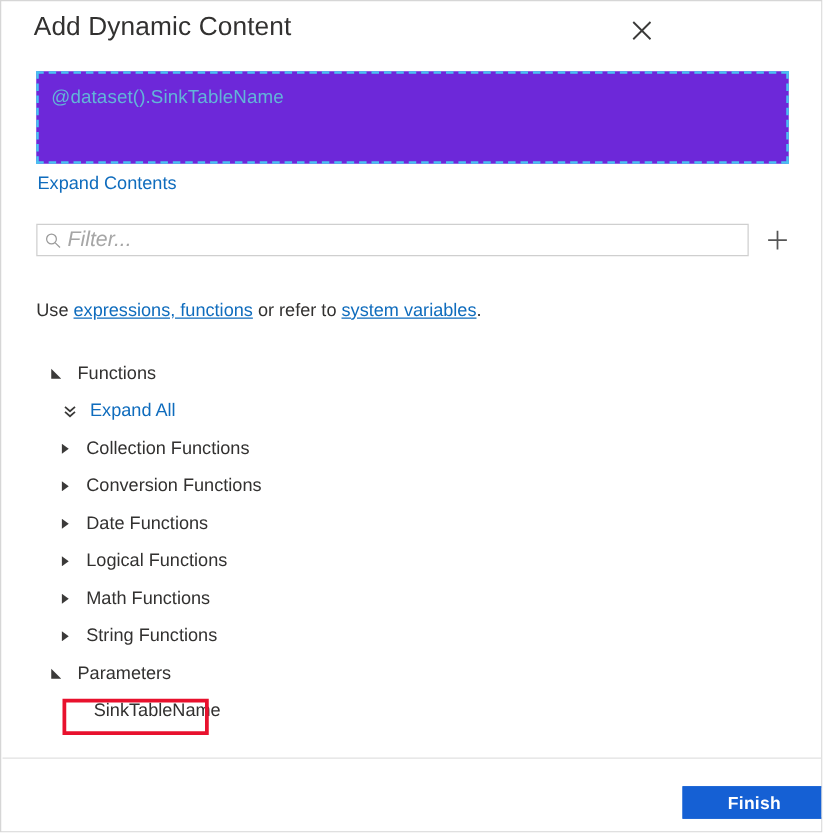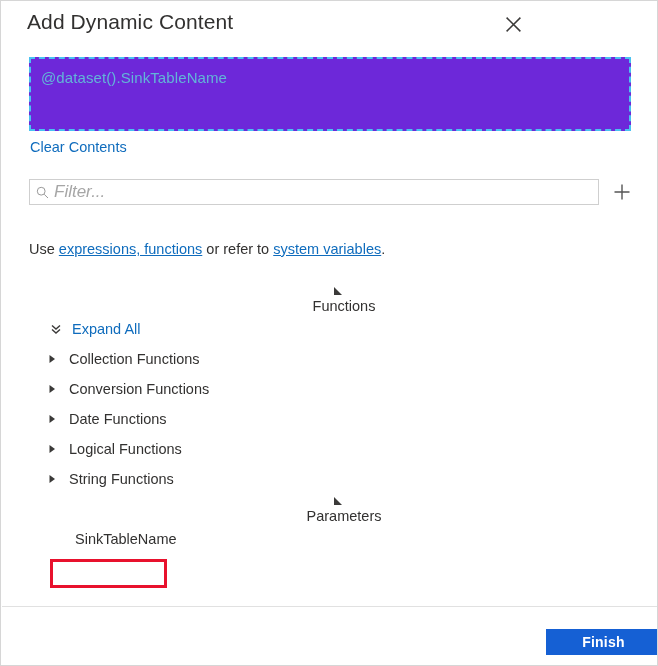--- a/index.html
+++ b/index.html
@@ -162,21 +162,21 @@
     top: 283px;
     width: 658px;
   }
   .tree-row {
     position: relative;
     height: 30px;
     display: flex;
     align-items: center;
     cursor: pointer;
   }
-  .tree-row.group { padding-left: 28px; flex-direction: column; }
+  .tree-row.group { padding-left: 39px; }
   .tree-row.expandall { padding-left: 48px; }
   .tree-row.child { padding-left: 46px; }
   .tree-row.leaf { padding-left: 52px; }
 
   .tri {
     width: 14px;
     height: 14px;
     flex: 0 0 auto;
     display: flex;
     align-items: center;
@@ -275,21 +275,21 @@
       <svg width="17" height="17" viewBox="0 0 17 17">
         <path d="M1.6 1.6 L15.4 15.4 M15.4 1.6 L1.6 15.4" stroke="#3b3a39" stroke-width="1.5" fill="none"></path>
       </svg>
     </button>
   </div>
 
   <div class="expr-box">
     <div class="expr-text">@dataset().SinkTableName</div>
   </div>
 
-  <div class="clear-link">Clear Contents</div>
+  <div class="clear-link">Expand Contents</div>
 
   <div class="filter-wrap">
     <span class="filter-icon">
       <svg width="13" height="13" viewBox="0 0 13 13">
         <circle cx="5.2" cy="5.2" r="3.9" stroke="#9a9a9a" stroke-width="1" fill="none"></circle>
         <path d="M8.2 8.3 L12 12" stroke="#9a9a9a" stroke-width="1" fill="none"></path>
       </svg>
     </span>
     <input class="filter-input" type="text" placeholder="Filter..." style="">
   </div>
@@ -353,20 +353,28 @@
 
     <div class="tree-row child">
       <span class="tri">
         <svg width="10" height="10" viewBox="0 0 10 10">
           <path d="M2.5 1 L8 5 L2.5 9 Z" fill="#3b3a39"></path>
         </svg>
       </span>
       <span class="tree-label">Logical Functions</span>
     </div>
 
+    <div class="tree-row child">
+      <span class="tri">
+        <svg width="10" height="10" viewBox="0 0 10 10">
+          <path d="M2.5 1 L8 5 L2.5 9 Z" fill="#3b3a39"></path>
+        </svg>
+      </span>
+      <span class="tree-label">Math Functions</span>
+    </div>
 
     <div class="tree-row child">
       <span class="tri">
         <svg width="10" height="10" viewBox="0 0 10 10">
           <path d="M2.5 1 L8 5 L2.5 9 Z" fill="#3b3a39"></path>
         </svg>
       </span>
       <span class="tree-label">String Functions</span>
     </div>
 

